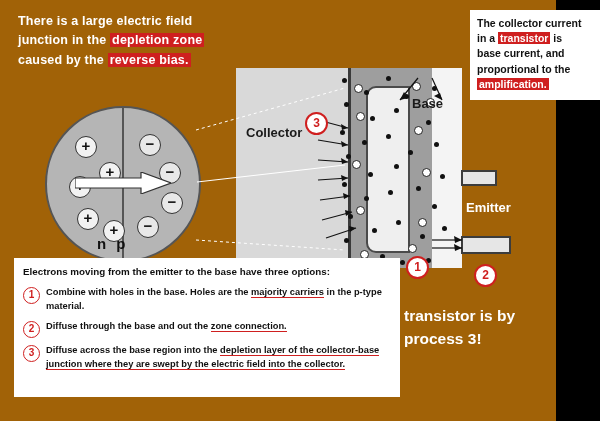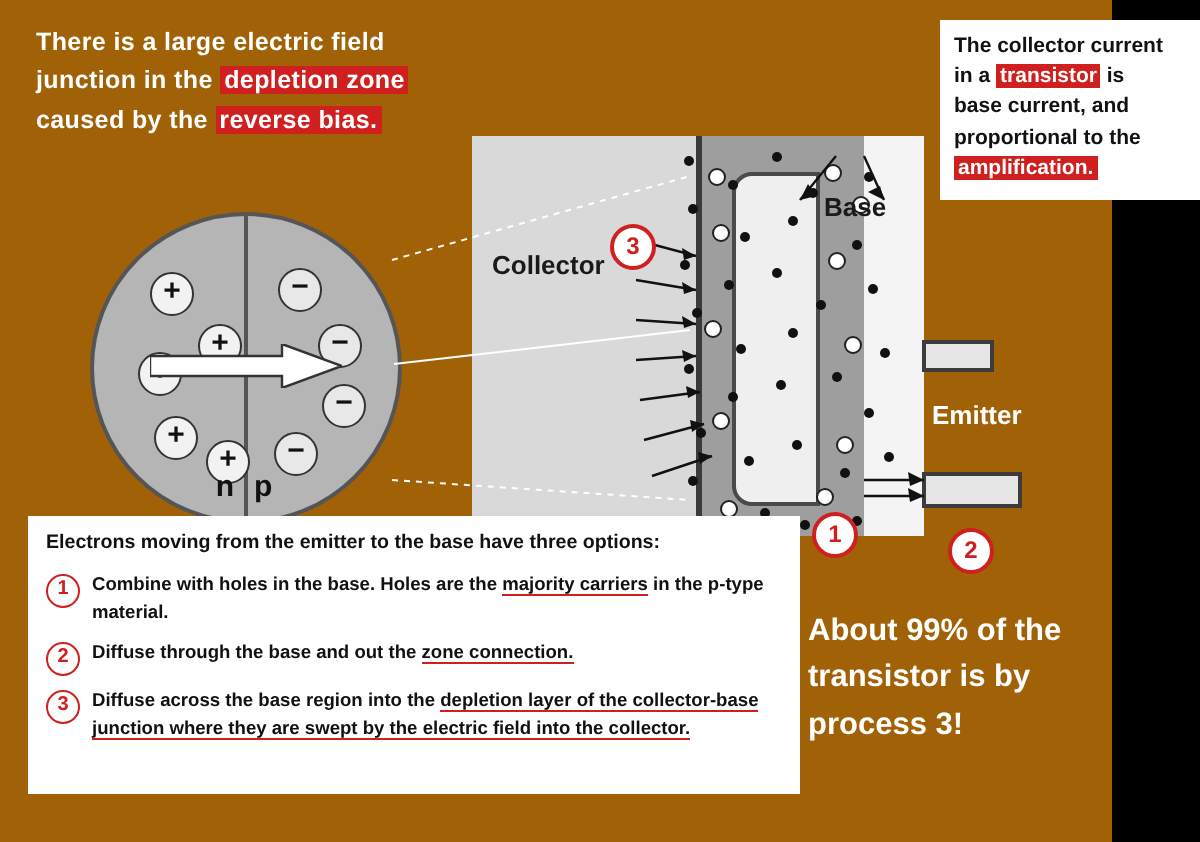--- a/index.html
+++ b/index.html
@@ -153,21 +153,21 @@
     text-align: center;
   }
   .charge.neg {
     background: #e8e8e8;
   }
   #np-label {
     position: absolute;
     left: 50px;
     bottom: 8px;
     width: 60px;
-    text-align: center;
+    text-align: left;
     font-size: 15px;
     font-weight: bold;
     color: #111;
     letter-spacing: 10px;
   }
   #field-arrow {
     position: absolute;
     left: 28px;
     top: 64px;
     width: 96px;
@@ -438,18 +438,17 @@
 
     <div class="opt-row">
       <div class="opt-num">3</div>
       <div class="opt-text">
         <span>Diffuse across the base region into the </span><span class="ul">depletion layer</span><span class="ul"> of the collector-base junction where they are swept by the electric field into the collector.</span>
       </div>
     </div>
   </div>
 
   <div id="bottomright">
-    <div>About 99% of the</div>
     <div>transistor is by</div>
     <div>process 3!</div>
   </div>
 
 </div>
 
 </body></html>

